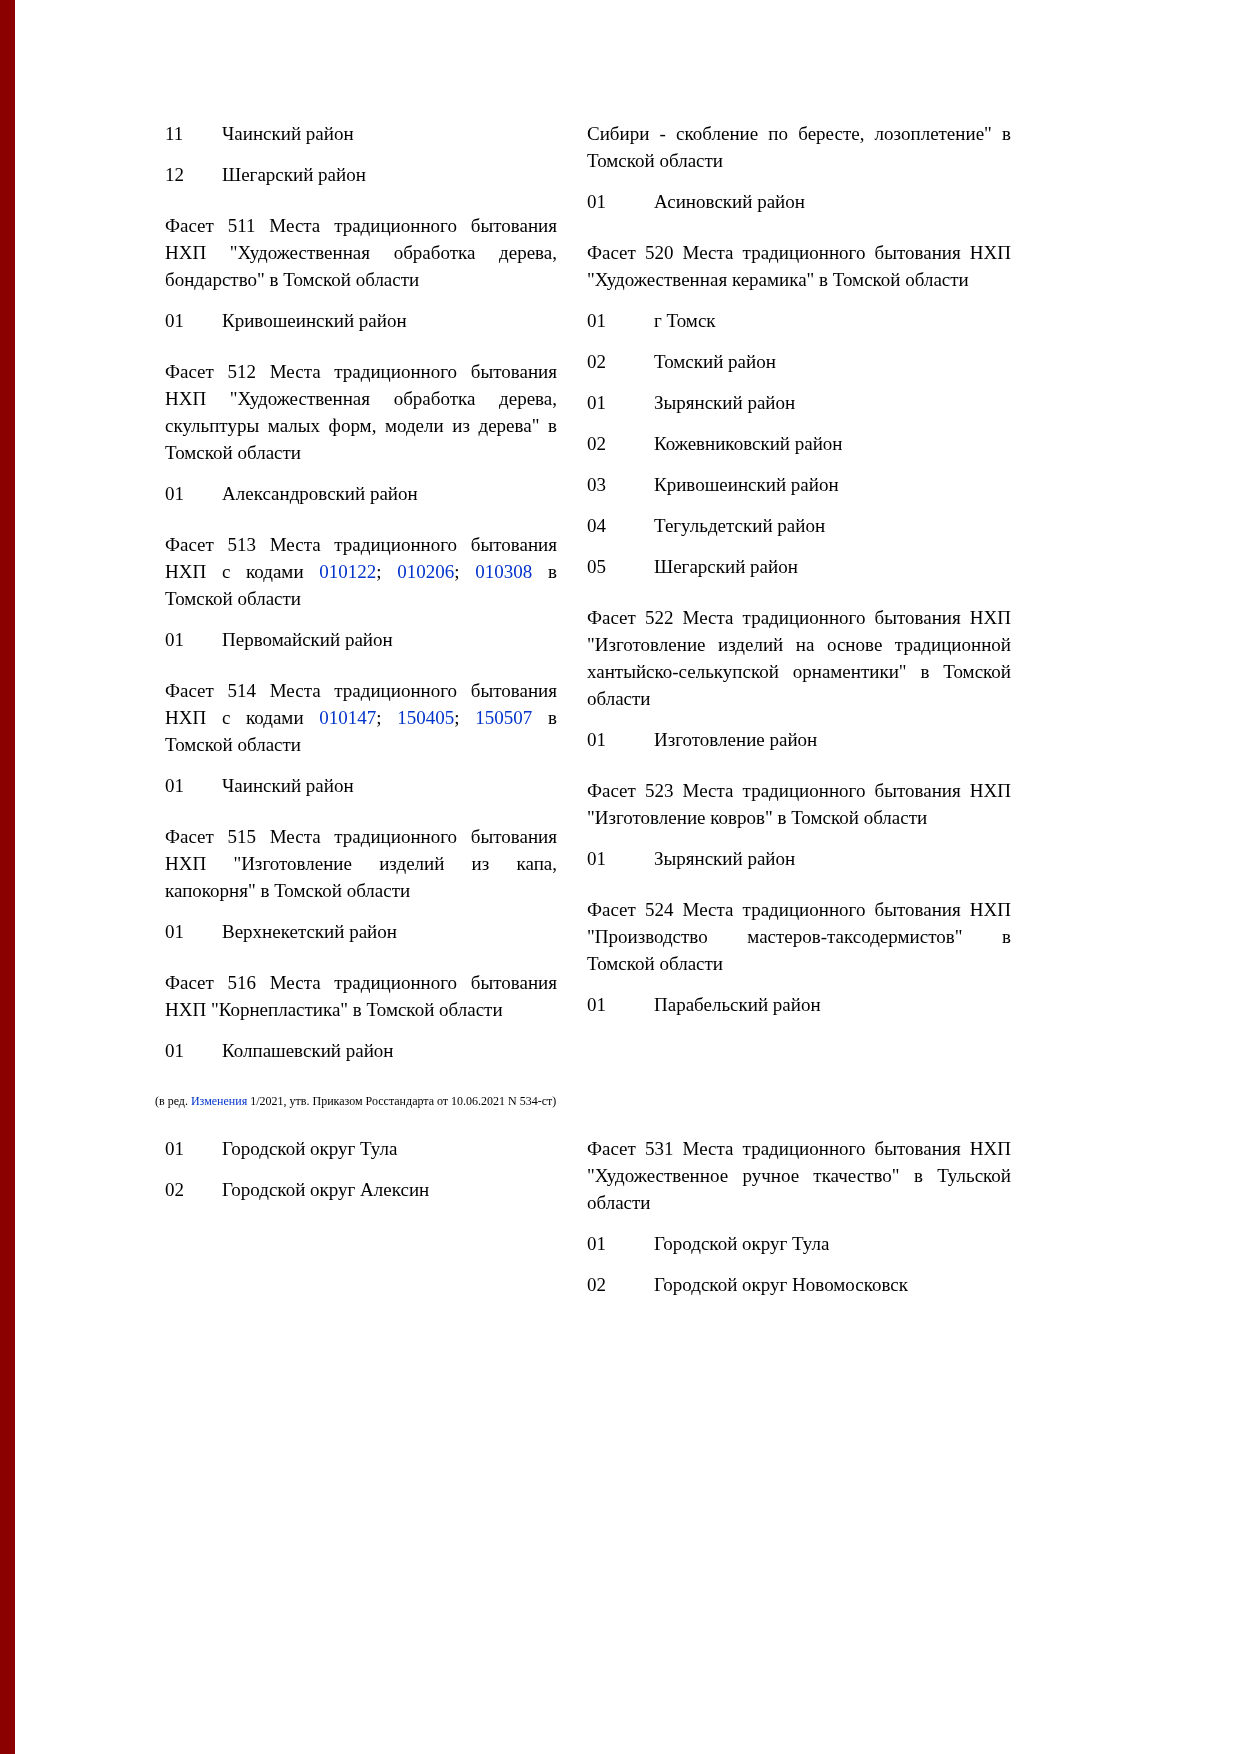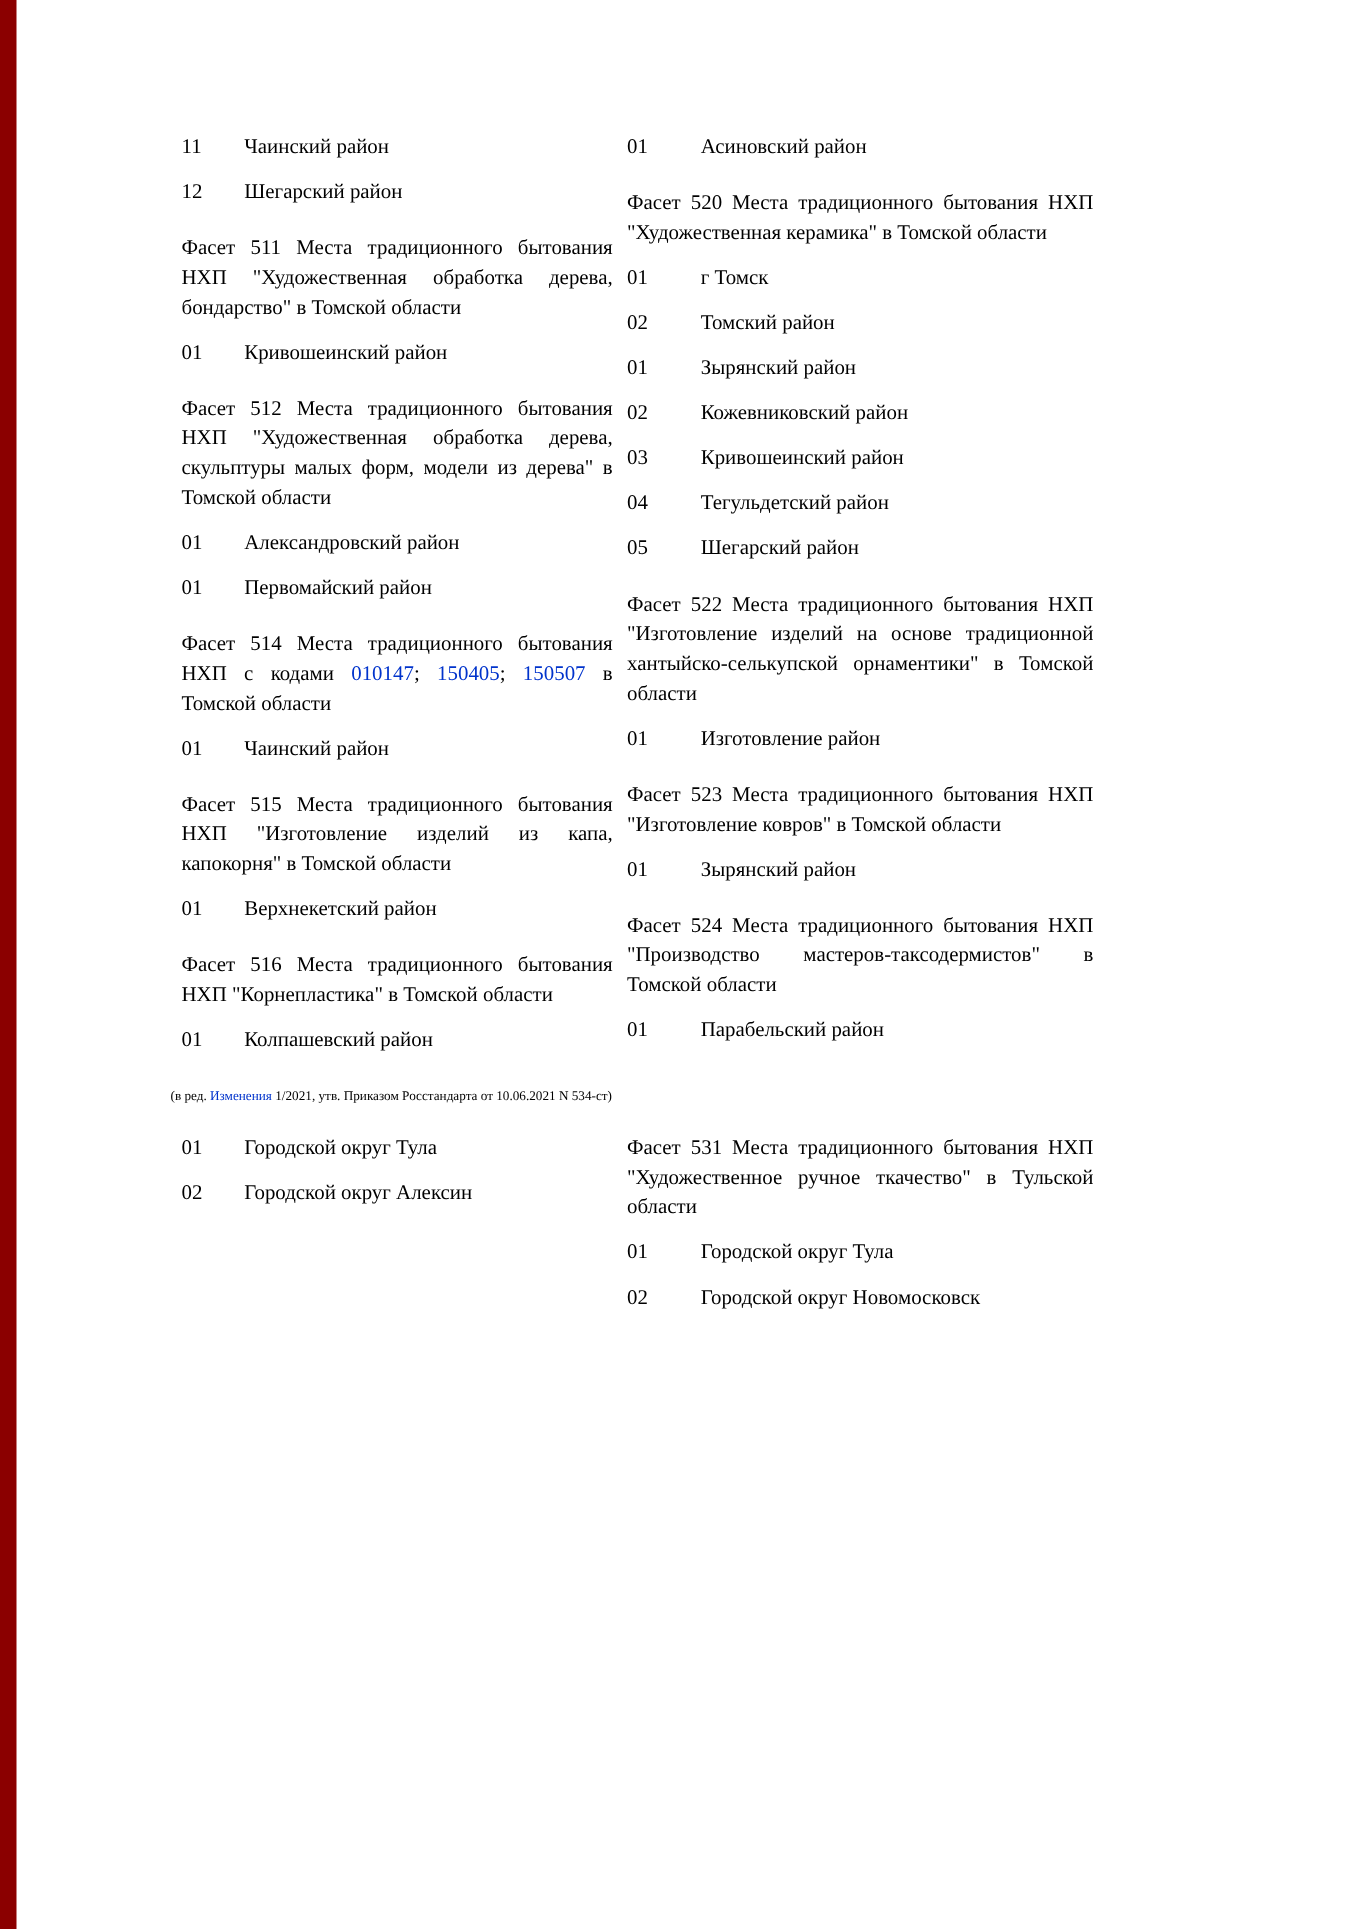--- a/index.html
+++ b/index.html
@@ -23,21 +23,21 @@
     left: 0; top: 0;
     width: 15px; height: 100%;
     background: var(--sidebar, #8b0000);
   }
   .content {
     position: absolute;
     left: 165px;
     top: 120px;
     width: 829px;
   }
-  .columns { display: flex; align-items: flex-start; }
+  .columns { display: flex; align-items: flex-start; gap: 17px; }
   .col { font-size: 19px; line-height: 27px; }
   .col-left { width: 392px; margin-right: 13px; flex: none; }
   .col-right { width: 424px; flex: none; }
   .item-row { display: flex; margin-bottom: 14px; }
   .col-left .code { width: 57px; flex: none; }
   .col-right .code { width: 67px; flex: none; }
   .para { text-align: justify; margin: 24px 0 14px 0; }
   .col .para:first-child { margin-top: 0; }
   a.doc-link { color: var(--link, #0033cc); text-decoration: none; cursor: pointer; }
   .amendment {
@@ -66,20 +66,21 @@
           <p class="para"><span>Фасет 511 Места традиционного бытования НХП "Художественная обработка дерева, бондарство" в Томской области</span></p>
           <div class="item-row">
             <span class="code">01</span>
             <span class="label">Кривошеинский район</span>
           </div>
           <p class="para"><span>Фасет 512 Места традиционного бытования НХП "Художественная обработка дерева, скульптуры малых форм, модели из дерева" в Томской области</span></p>
           <div class="item-row">
             <span class="code">01</span>
             <span class="label">Александровский район</span>
           </div>
+          <p class="para"><span>Фасет 513 Места традиционного бытования НХП с кодами </span><a href="#" class="doc-link">010122</a><span>; </span><a href="#" class="doc-link">010206</a><span>; </span><a href="#" class="doc-link">010308</a><span> в Томской области</span></p>
           <div class="item-row">
             <span class="code">01</span>
             <span class="label">Первомайский район</span>
           </div>
           <p class="para"><span>Фасет 514 Места традиционного бытования НХП с кодами </span><a href="#" class="doc-link">010147</a><span>; </span><a href="#" class="doc-link">150405</a><span>; </span><a href="#" class="doc-link">150507</a><span> в Томской области</span></p>
           <div class="item-row">
             <span class="code">01</span>
             <span class="label">Чаинский район</span>
           </div>
           <p class="para"><span>Фасет 515 Места традиционного бытования НХП "Изготовление изделий из капа, капокорня" в Томской области</span></p>
@@ -87,20 +88,21 @@
             <span class="code">01</span>
             <span class="label">Верхнекетский район</span>
           </div>
           <p class="para"><span>Фасет 516 Места традиционного бытования НХП "Корнепластика" в Томской области</span></p>
           <div class="item-row">
             <span class="code">01</span>
             <span class="label">Колпашевский район</span>
           </div>
         </div>
       <div class="col col-right" id="col-top-right">
+          <p class="para"><span>Сибири - скобление по бересте, лозоплетение" в Томской области</span></p>
           <div class="item-row">
             <span class="code">01</span>
             <span class="label">Асиновский район</span>
           </div>
           <p class="para"><span>Фасет 520 Места традиционного бытования НХП "Художественная керамика" в Томской области</span></p>
           <div class="item-row">
             <span class="code">01</span>
             <span class="label">г Томск</span>
           </div>
           <div class="item-row">

